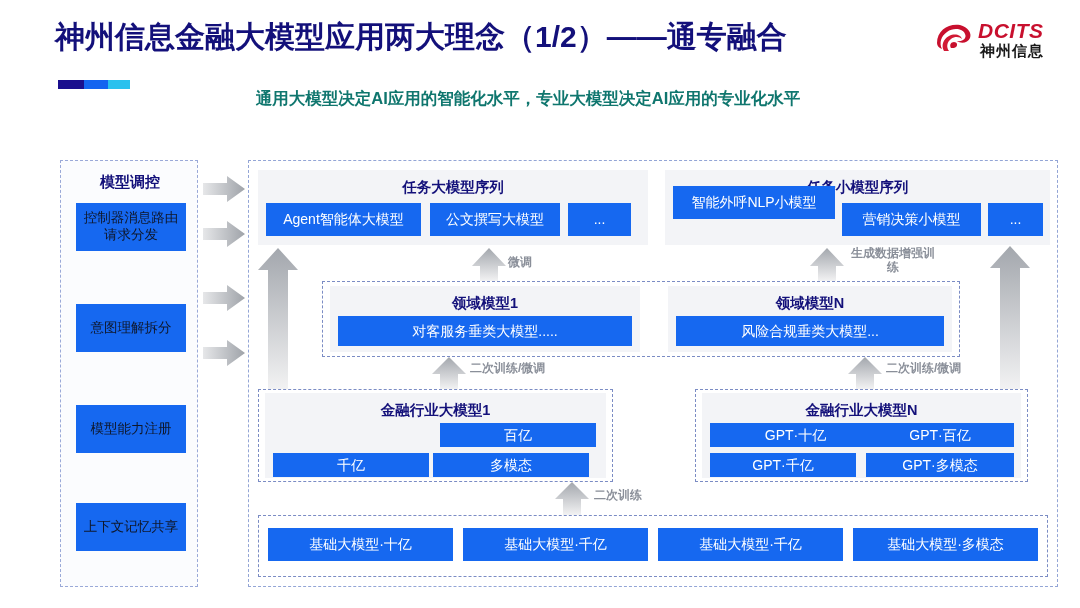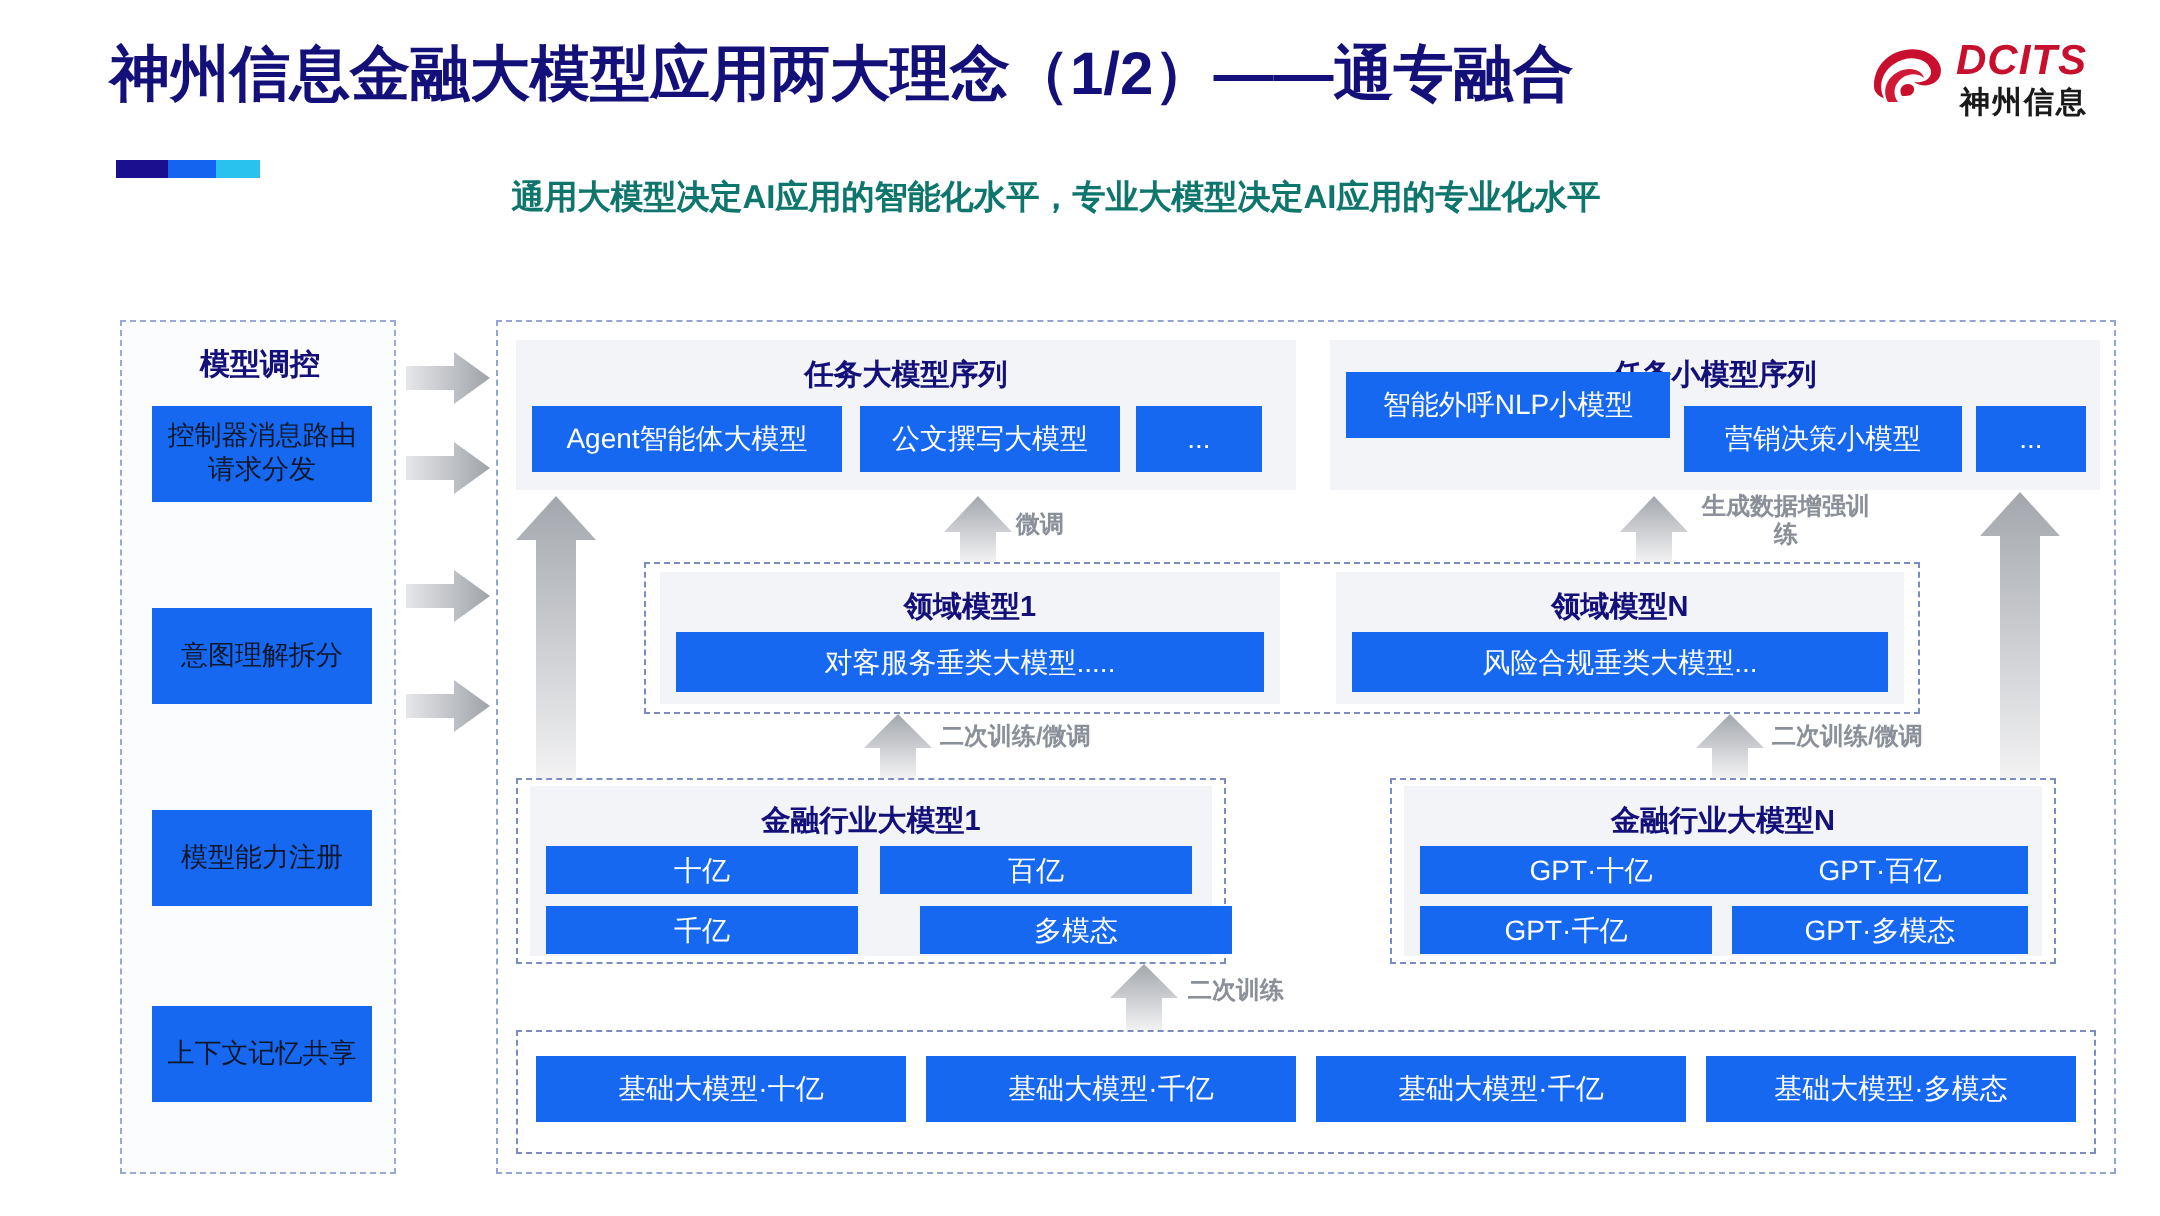--- a/index.html
+++ b/index.html
@@ -178,24 +178,23 @@
 
   <div class="group" style="left:668px; top:286px; width:284px; height:66px;">
     <div class="group-title">领域模型N</div>
   </div>
   <div class="bluebox" style="left:676px; top:316px; width:268px; height:30px;">风险合规垂类大模型...</div>
 
   <div class="subframe" style="left:258px; top:389px; width:355px; height:93px;"></div>
   <div class="group" style="left:265px; top:393px; width:341px; height:85px;">
     <div class="group-title">金融行业大模型1</div>
   </div>
-  <div class="bluebox" style="left:273px; top:423px; width:156px; height:24px;">十亿</div>
   <div class="bluebox" style="left:440px; top:423px; width:156px; height:24px;">百亿</div>
   <div class="bluebox" style="left:273px; top:453px; width:156px; height:24px;">千亿</div>
-  <div class="bluebox" style="left:460px; top:453px; width:156px; height:24px;">多模态</div>
+  <div class="bluebox" style="left:433px; top:453px; width:156px; height:24px;">多模态</div>
 
   <div class="subframe" style="left:695px; top:389px; width:333px; height:93px;"></div>
   <div class="group" style="left:702px; top:393px; width:319px; height:85px;">
     <div class="group-title">金融行业大模型N</div>
   </div>
   <div class="bluebox" style="left:710px; top:423px; width:171px; height:24px;">GPT·十亿</div>
   <div class="bluebox" style="left:866px; top:423px; width:148px; height:24px;">GPT·百亿</div>
   <div class="bluebox" style="left:710px; top:453px; width:146px; height:24px;">GPT·千亿</div>
   <div class="bluebox" style="left:866px; top:453px; width:148px; height:24px;">GPT·多模态</div>
 

